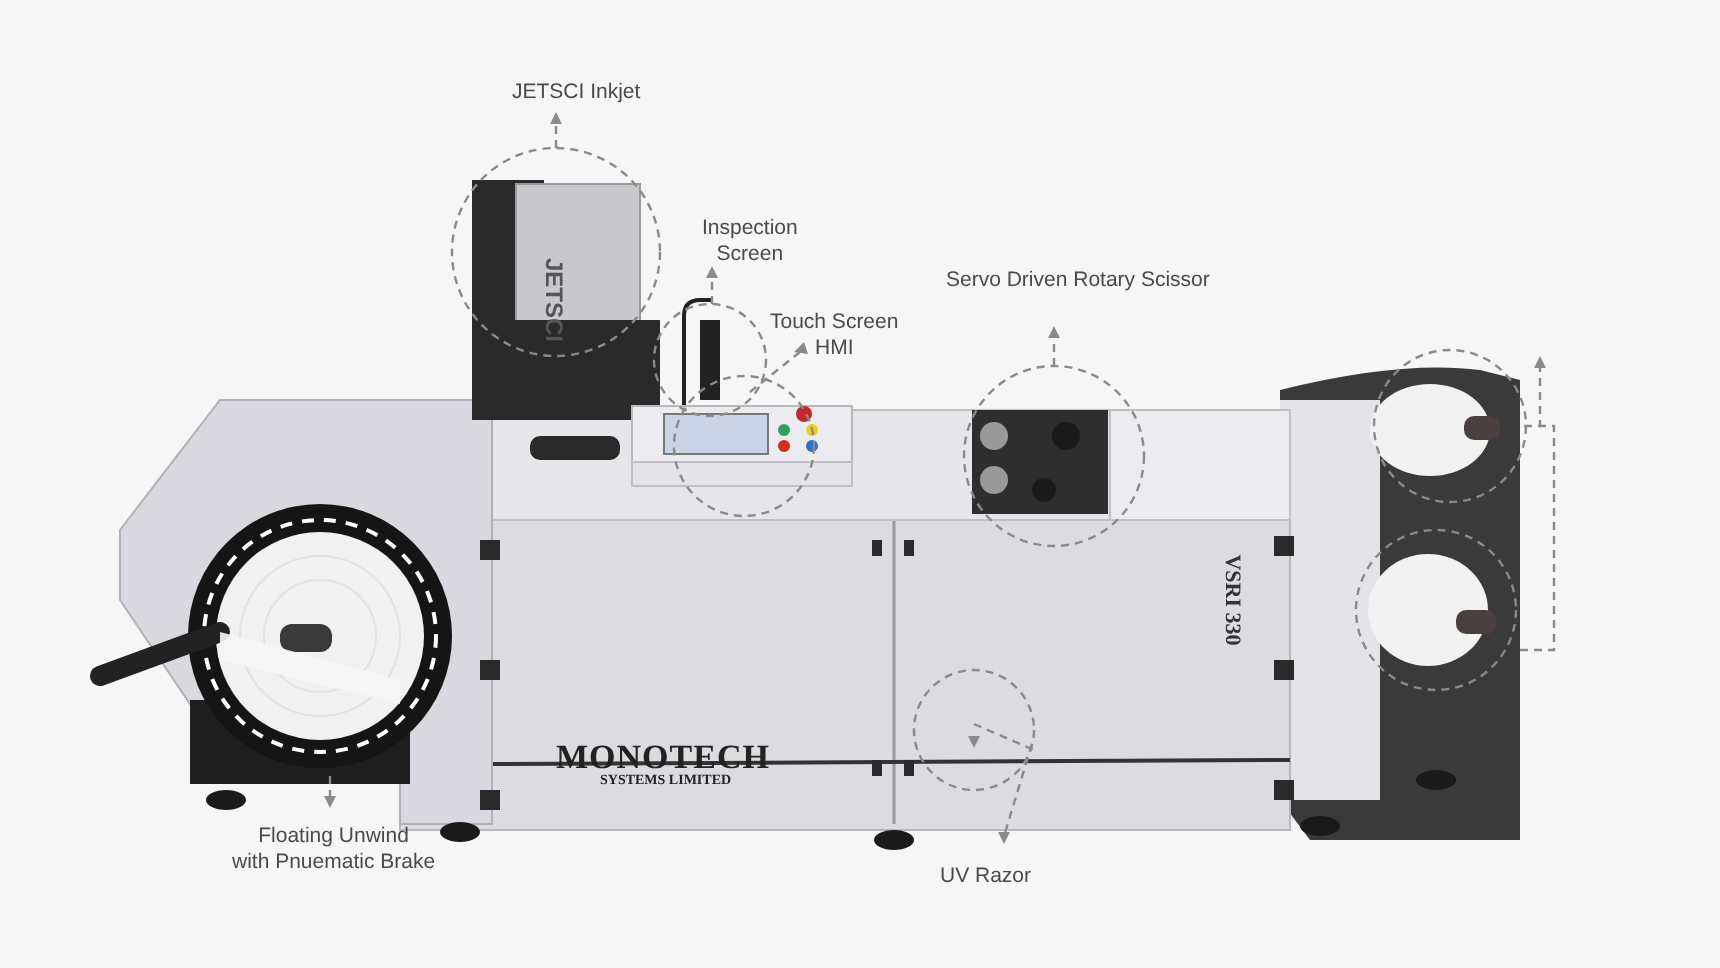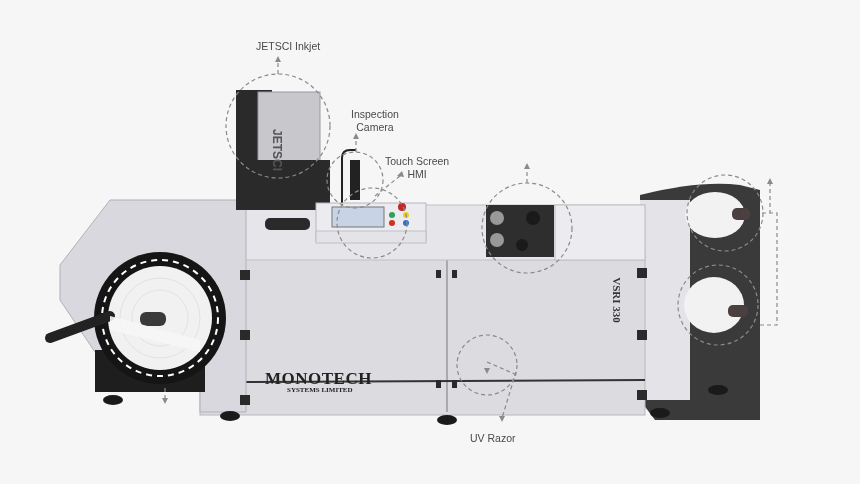--- a/index.html
+++ b/index.html
@@ -1,20 +1,20 @@
 <!DOCTYPE html>
 <html><head>
 <meta charset="utf-8">
 <style>
   html, body { margin:0; padding:0; }
   body { width:860px; height:484px; background:#f6f6f6; position:relative; overflow:hidden; font-family:"Liberation Sans", sans-serif; }
   .stage { position:absolute; left:0; top:0; width:860px; height:484px; }
   .label { position:absolute; color:#4a4a4a; font-size:10.5px; line-height:13px; text-align:center; white-space:nowrap; }
   svg { position:absolute; left:0; top:0; }
-  .brand { position:absolute; font-family:"Liberation Serif", serif; font-weight:bold; color:#222; }
+  .brand { position:absolute; font-family:"Liberation Serif", serif; font-weight:bold; color:#222;margin-left:13px; }
 </style>
 </head>
 <body>
 
 <div class="stage">
 <svg width="860" height="484" viewBox="0 0 860 484">
 
   <path d="M640 195 Q700 180 740 185 L760 190 L760 420 L655 420 L640 400 Z" fill="#3a3a3a"></path>
 
   <rect x="640" y="200" width="50" height="200" fill="#e4e4e8"></rect>
@@ -122,27 +122,32 @@
   <text x="613" y="300" transform="rotate(90 613 300)" font-family="Liberation Serif, serif" font-size="11" font-weight="bold" fill="#333" text-anchor="middle">VSRI 330</text>
 </svg>
 
 <div class="brand" style="left:265px;top:369px;font-size:17px;letter-spacing:0.5px;">MONOTECH</div>
 <div class="brand" style="left:287px;top:386px;font-size:7px;">SYSTEMS LIMITED</div>
 
 <div class="label" style="left:256px;top:40px;"><span>JETSCI Inkjet</span></div>
 
 <div class="label" style="left:334px;top:108px;margin-left:17px;">
   <div>Inspection</div>
-  <div>Camera</div>
+  <div>Screen</div>
 </div>
 
 <div class="label" style="left:385px;top:155px;text-align:center;">
   <div>Touch Screen</div>
   <div>HMI</div>
 </div>
 
 <div class="label" style="left:473px;top:134px;">
+  <div>Servo Driven Rotary Scissor</div>
 </div>
 
 
+<div class="label" style="left:116px;top:412px;">
+  <div>Floating Unwind</div>
+  <div>with Pnuematic Brake</div>
+</div>
 
 <div class="label" style="left:470px;top:432px;"><span>UV Razor</span></div>
 </div>
 
 </body></html>

